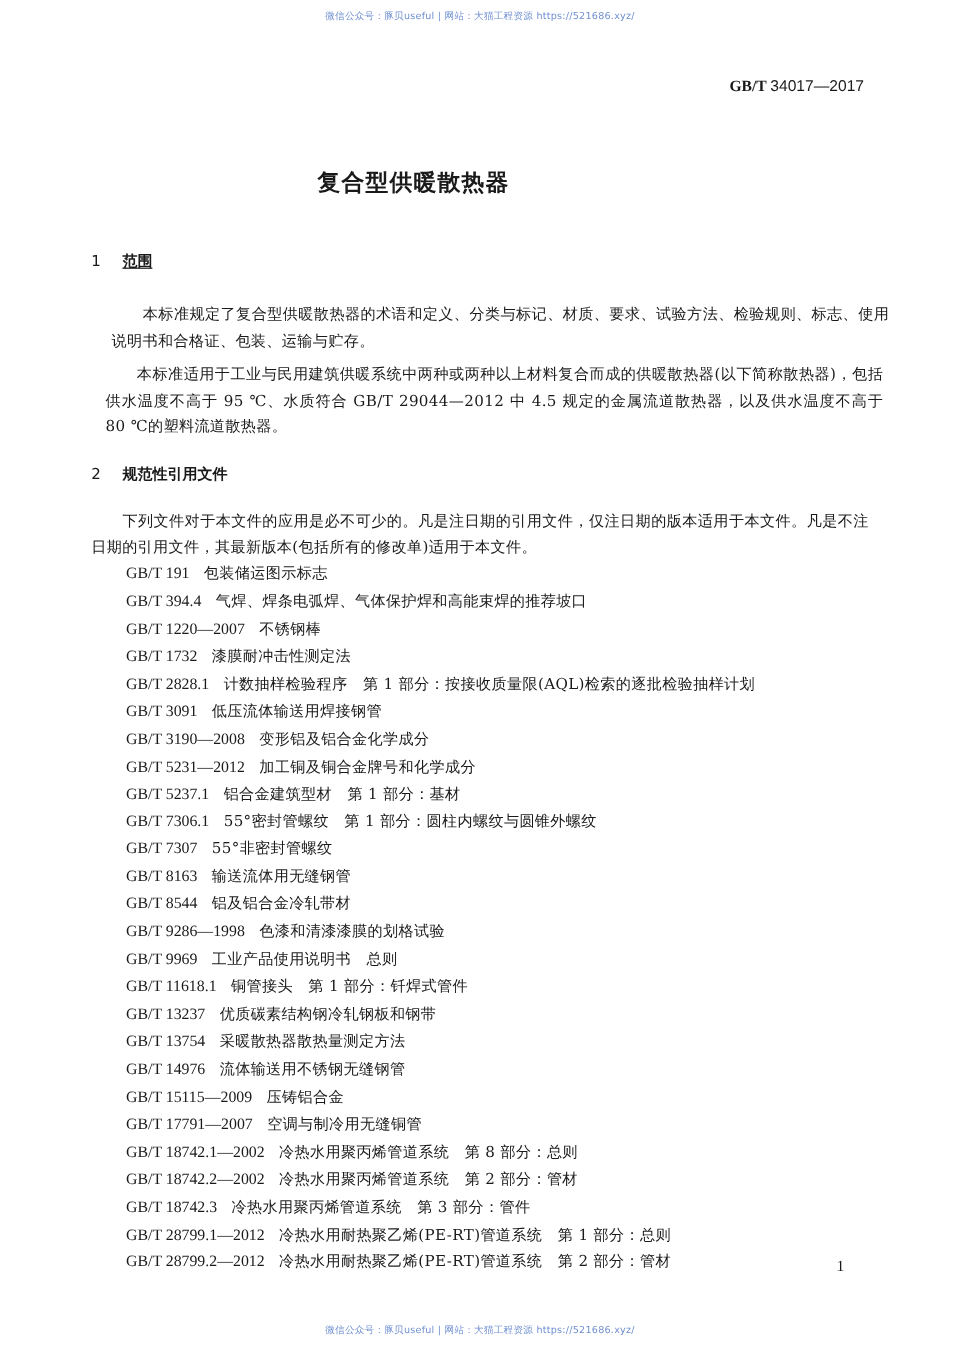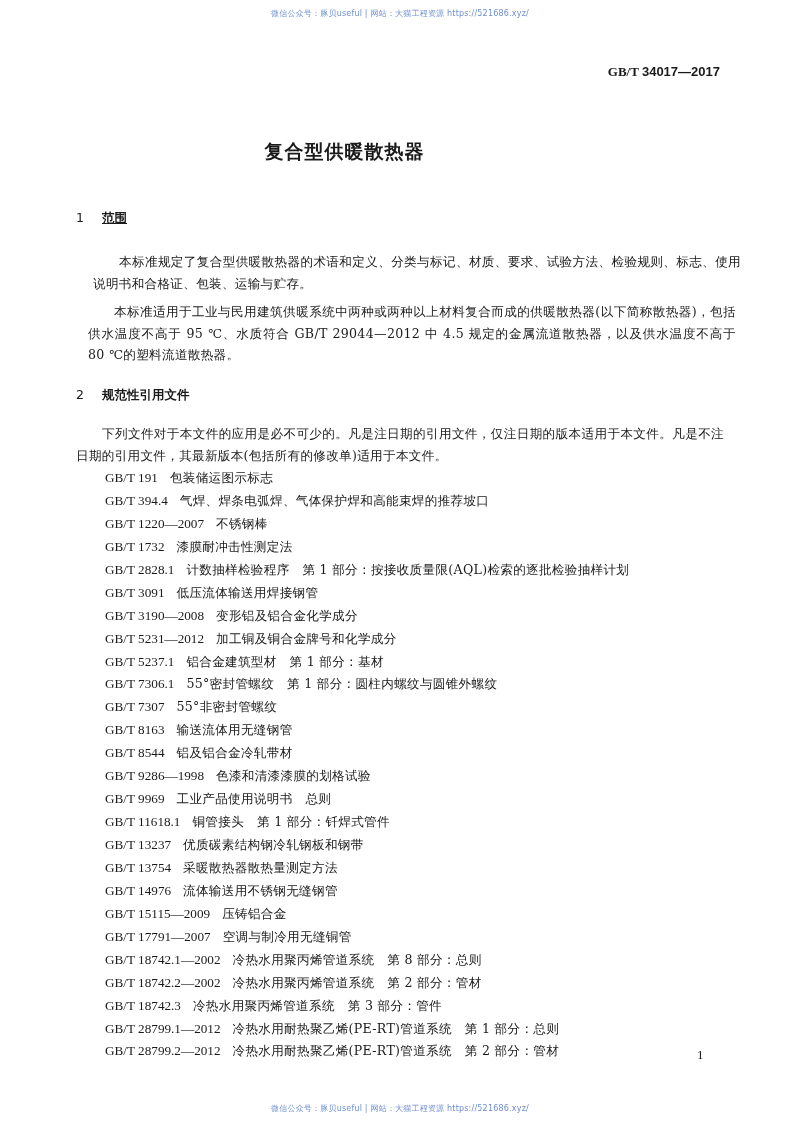--- a/index.html
+++ b/index.html
@@ -4,21 +4,21 @@
 <style>
   html, body { margin: 0; padding: 0; background: #ffffff; }
   body { width: 800px; height: 1131px; position: relative; overflow: hidden;
          font-family: "DejaVu Serif", "Liberation Serif", serif; color: #1a1a1a; }
   .watermark { position: absolute; left: 0; width: 800px; text-align: center;
                font-size: 8px; color: #6f8fd0; font-family: "DejaVu Sans", sans-serif; letter-spacing: 0.2px; }
   .wm-top { top: 8px; }
   .wm-bottom { top: 1103px; }
   .std-no { position: absolute; top: 64px; right: 80px; font-size: 13px; font-weight: bold;
             font-family: "Liberation Serif", serif; }
-  .std-no .num { font-family: "Liberation Sans", sans-serif; font-weight: bold; }
+  .std-no .num { font-family: "Liberation Sans", sans-serif; font-weight: normal; }
   .doc-title { position: absolute; top: 139px; left: 0; width: 689px; text-align: center;
                font-size: 19px; font-weight: bold; font-family: "DejaVu Sans", sans-serif; letter-spacing: 1px; }
   .section-heading { position: absolute; left: 76px; font-size: 12.5px; font-weight: bold;
                      font-family: "DejaVu Sans", sans-serif; }
   .section-heading .sec-num { display: inline-block; width: 26px; font-weight: normal; }
   .para { position: absolute; left: 76px; width: 648px; font-size: 12.6px; line-height: 21.7px;
           text-indent: 26px; text-align: justify; letter-spacing: 0.3px; }
   .ref-list { position: absolute; left: 105px; top: 467px; margin: 0; padding: 0; list-style: none; }
   .ref-item { height: 22.95px; font-size: 12.6px; line-height: 22.95px; white-space: nowrap; }
   .ref-code { font-family: "Liberation Serif", serif; font-size: 13.2px; margin-right: 12px; }

